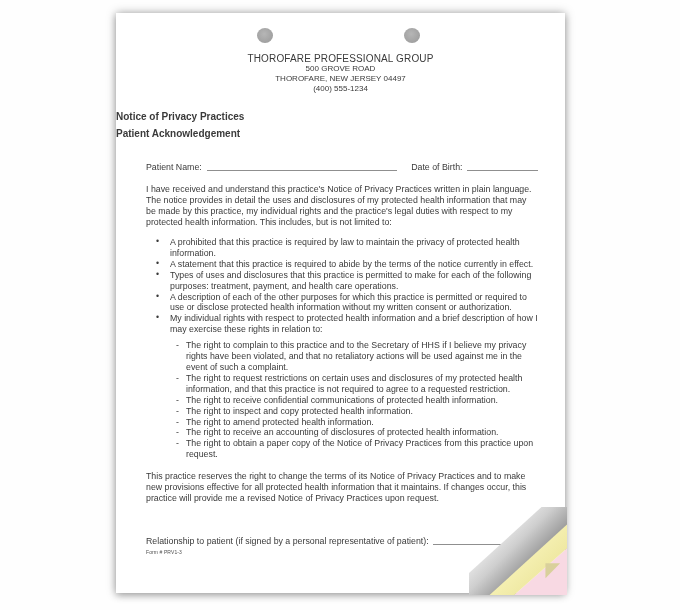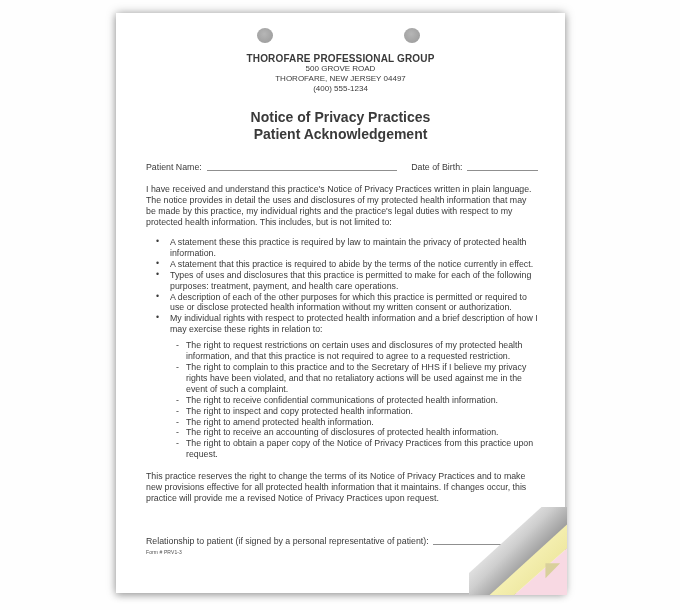--- a/index.html
+++ b/index.html
@@ -19,25 +19,25 @@
   }
 
   .hole {
     position:absolute; top:15px; width:16px; height:15px; border-radius:50%;
     background: radial-gradient(circle at 45% 40%, #b6b6b6 0%, #9c9c9c 85%);
   }
   .hole-left  { left:141px; }
   .hole-right { left:288px; }
 
   .header { margin-top:40px; text-align:center; }
-  .org    { font-weight:bold; font-size:10px; letter-spacing:0.15px; }
+  .org    { font-weight:normal; font-size:10px; letter-spacing:0.15px; }
   .addr   { font-size:8px; line-height:10px; }
   .header .addr:first-of-type { margin-top:3px; }
 
-  .doc-title { margin-top:15px; text-align:center; font-weight:bold; font-size:14px; line-height:16.5px; }
+  .doc-title { margin-top:15px; font-weight:bold; font-size:10px; line-height:16.5px; }
 
   .fieldrow, .sigrow, .relrow {
     margin:0 27px 0 30px; display:flex; align-items:flex-end; font-size:8.8px;
     white-space:nowrap;
   }
   .fieldrow { margin-top:19px; }
   .blank { display:block; border-bottom:1px solid #8f8f8f; height:9px; margin:0 0 1px 5px; }
   .blank-patient { flex:2.7; }
   .blank-dob     { flex:1; }
   .label-gap { margin-left:14px; }
@@ -106,30 +106,30 @@
     <div class="fieldrow">
       <span>Patient Name:</span>
       <span class="blank blank-patient"></span>
       <span class="label-gap">Date of Birth:</span>
       <span class="blank blank-dob"></span>
     </div>
 
     <p class="bodytext intro">I have received and understand this practice's Notice of Privacy Practices written in plain language. The notice provides in detail the uses and disclosures of my protected health information that may be made by this practice, my individual rights and the practice's legal duties with respect to my protected health information.  This includes, but is not limited to:</p>
 
     <ul class="bullets">
-      <li>A statement these this practice is required by law to maintain the privacy of protected health information.</li>
+      <li>A prohibited that this practice is required by law to maintain the privacy of protected health information.</li>
       <li>A statement that this practice is required to abide by the terms of the notice currently in effect.</li>
       <li>Types of uses and disclosures that this practice is permitted to make for each of the following purposes: treatment, payment, and health care operations.</li>
       <li>A description of each of the other purposes for which this practice is permitted or required to use or disclose protected health information without my written consent or authorization.</li>
       <li>My individual rights with respect to protected health information and a brief description of how I may exercise these rights in relation to:</li>
     </ul>
 
     <ul class="subs">
+      <li>The right to complain to this practice and to the Secretary of HHS if I believe my privacy rights have been violated, and that no retaliatory actions will be used against me in the event of such a complaint.</li>
       <li>The right to request restrictions on certain uses and disclosures of my protected health information, and that this practice is not required to agree to a requested restriction.</li>
-      <li>The right to complain to this practice and to the Secretary of HHS if I believe my privacy rights have been violated, and that no retaliatory actions will be used against me in the event of such a complaint.</li>
       <li>The right to receive confidential communications of protected health information.</li>
       <li>The right to inspect and copy protected health information.</li>
       <li>The right to amend protected health information.</li>
       <li>The right to receive an accounting of disclosures of protected health information.</li>
       <li>The right to obtain a paper copy of the Notice of Privacy Practices from this practice upon request.</li>
     </ul>
 
     <p class="bodytext closing">This practice reserves the right to change the terms of its Notice of Privacy Practices and to make new provisions effective for all protected health information that it maintains. If changes occur, this practice will provide me a revised Notice of Privacy Practices upon request.</p>
 
 

